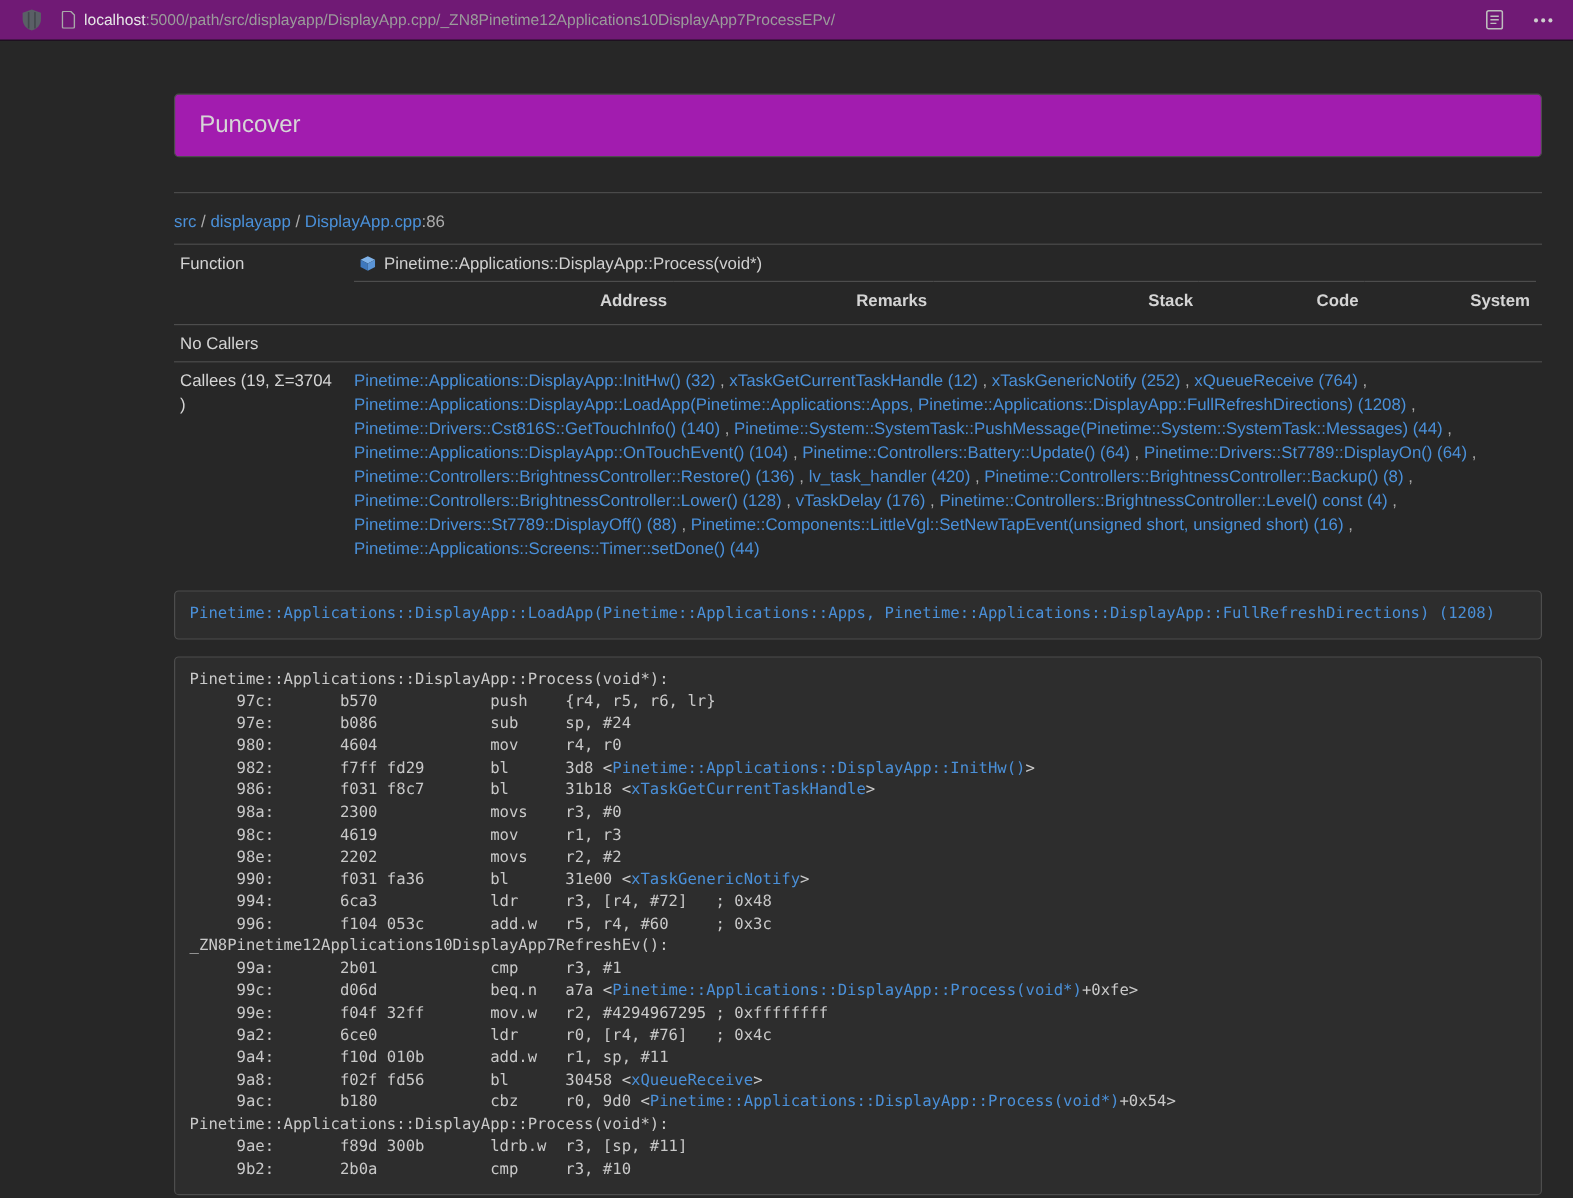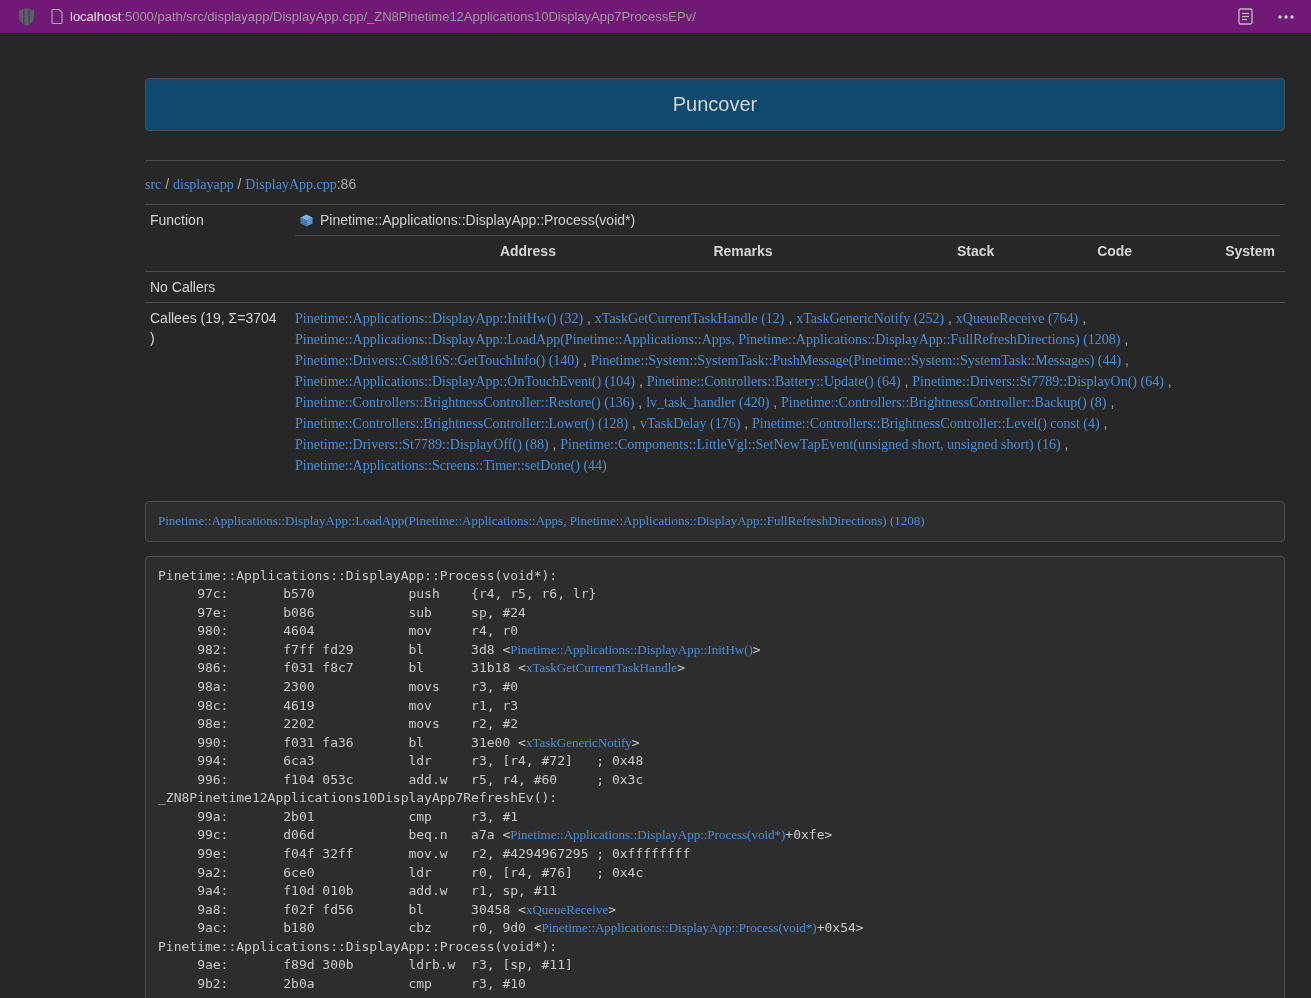--- a/index.html
+++ b/index.html
@@ -29,32 +29,31 @@
   .urlarea .picon { display: flex; margin-right: 7px; flex: none; }
   .url-host { color: #e7e7e7; }
   .url-rest { color: #9b9b9b; }
   .topbar-right { display: flex; align-items: center; gap: 24px; margin-right: 4px; }
   .tb-icon { display: flex; align-items: center; cursor: pointer; }
 
   
   .container { width: 1140px; margin-left: 145px; padding-top: 44px; }
 
   .title-box {
-    background: #0c4a6e;
+    background: #a21caf;
     border: 1px solid #4d4d4d;
     border-radius: 4px;
     padding: 14px 20px;
     font-size: 20px;
     color: #d6d6d6;
-    text-align: center;
   }
 
   hr.divider { border: none; border-top: 1px solid #4a4a4a; margin: 29px 0 13px; }
 
-  a.link { color: #4a90d9; text-decoration: none; cursor: pointer; font-family: Liberation Serif, serif; }
+  a.link { color: #4a90d9; text-decoration: none; cursor: pointer; }
 
   .breadcrumb-bar { margin-bottom: 9px; line-height: 20px; }
   .bc-sep, .bc-suffix, .sep { color: #ababab; }
 
   table { border-collapse: collapse; width: 100%; }
   table.outer { margin-bottom: 20px; }
   table.outer > tbody > tr > th,
   table.outer > tbody > tr > td {
     border-top: 1px solid #4d4d4d;
     padding: 5px;

